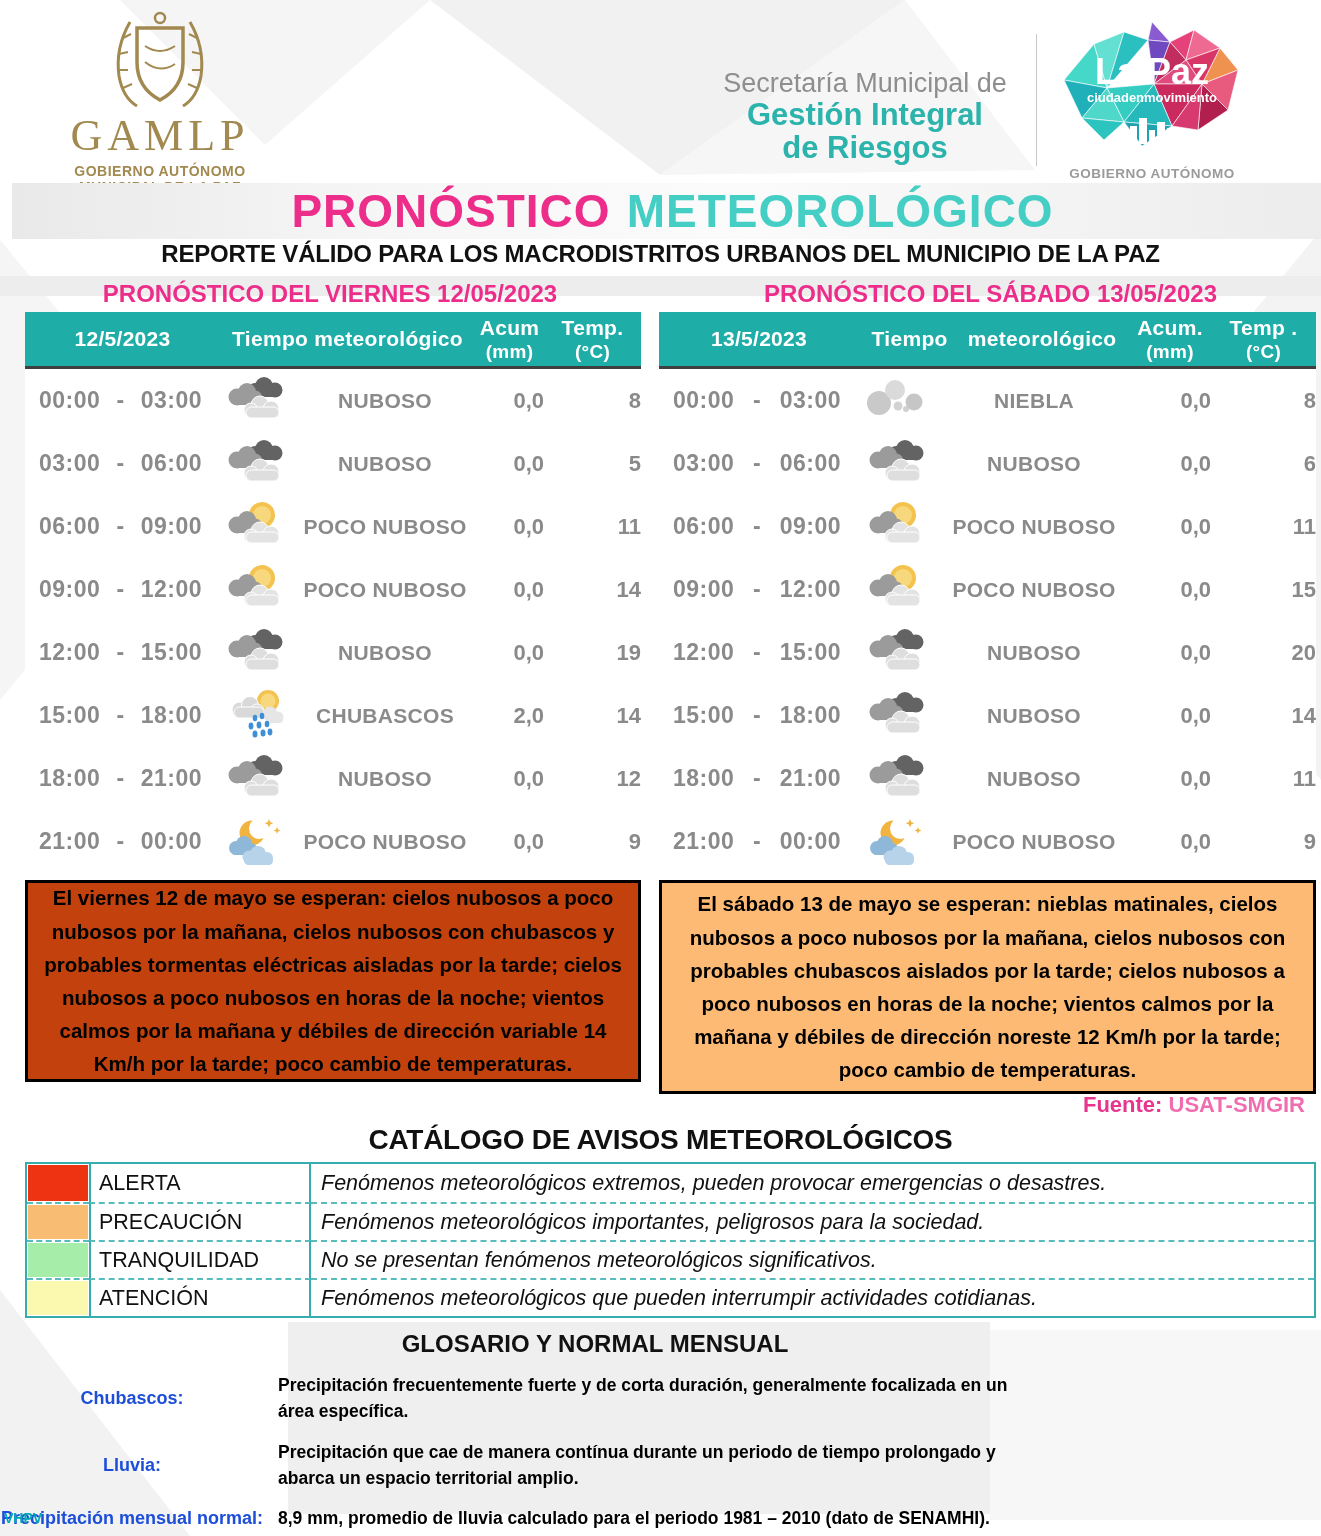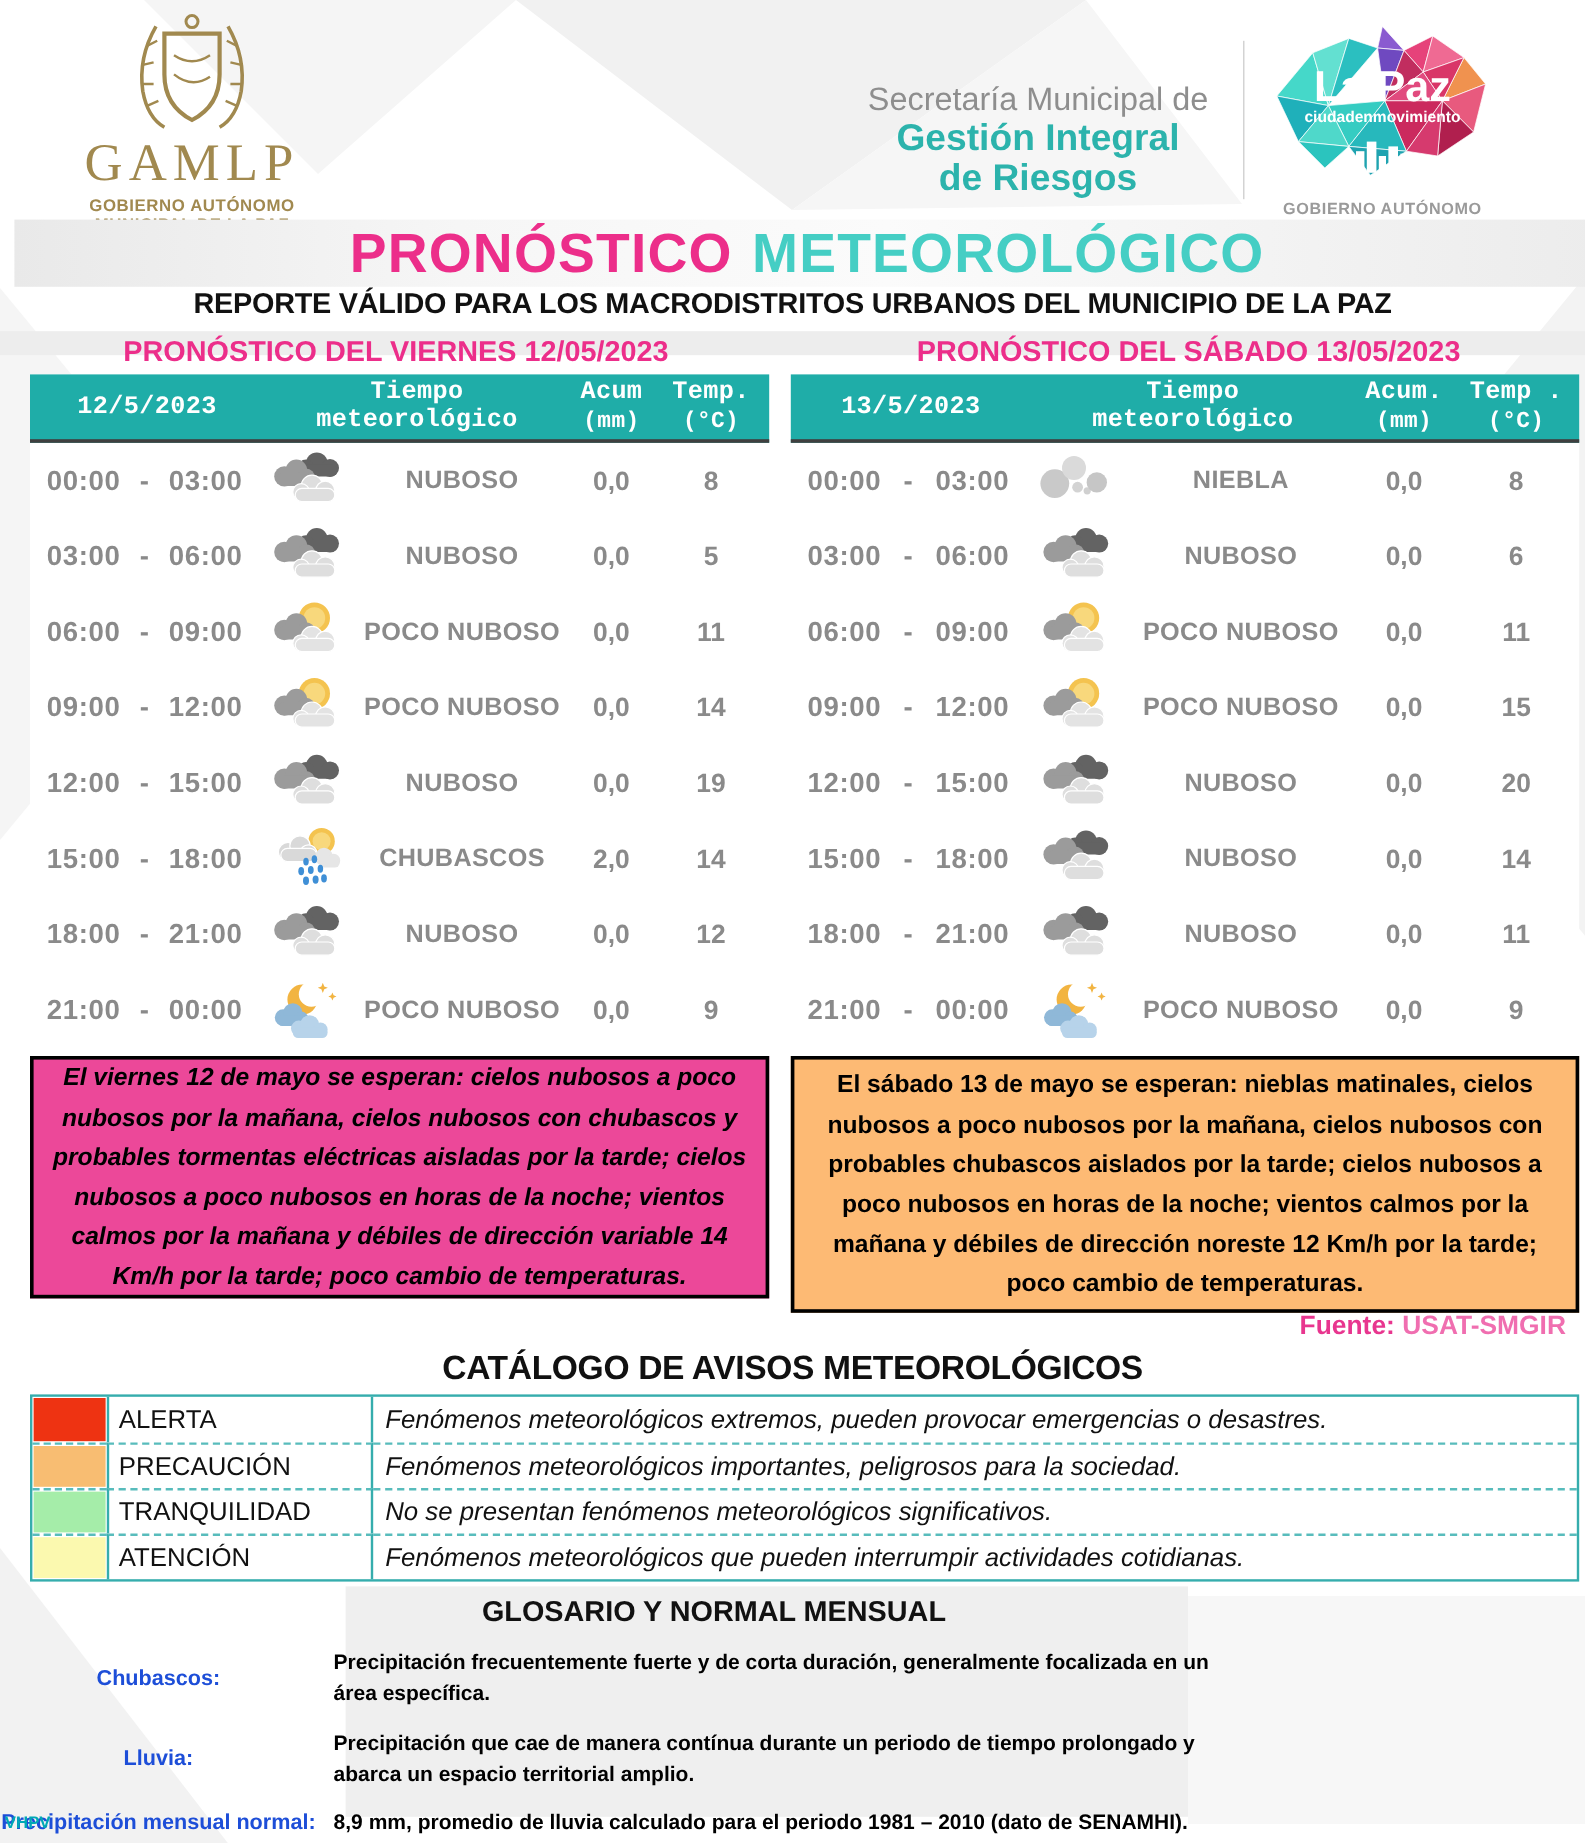--- a/index.html
+++ b/index.html
@@ -39,31 +39,31 @@
   #tbl-title-right { width:661px; }
 
   
   .ftable { top:312px; background:#fff; }
   #ftable-left  { left:25px;  width:616px; }
   #ftable-right { left:659px; width:657px; }
   .fhead { background:#1fada8; height:57px; display:grid; align-items:center;
     color:#fff; font-weight:bold; border-bottom:3px solid #3f3f3f; }
   #ftable-left  .fhead { grid-template-columns:195px 255px 69px 97px; }
   #ftable-right .fhead { grid-template-columns:200px 270px 82px 105px; }
-  .fhead .hcell { text-align:center; font-size:21px; letter-spacing:.3px;font-family:Liberation Mono, monospace; }
+  .fhead .hcell { text-align:center; font-size:21px; letter-spacing:.3px; }
   .fhead .sub { display:block; font-size:19px; margin-top:1px; }
   #ftable-right .hweather { word-spacing:14px; }
   .frow { display:grid; align-items:center; height:63px; color:#8a8a8a; font-weight:bold; }
   #ftable-left  .frow { grid-template-columns:195px 75px 180px 69px 97px; }
   #ftable-right .frow { grid-template-columns:200px 80px 190px 82px 105px; }
   .ftime { display:flex; justify-content:space-between; padding:0 18px 0 14px; font-size:23px; letter-spacing:.5px; }
   .ficon { display:flex; justify-content:center; align-items:center; }
   .ficon svg { width:74px; height:56px; }
   .fcond { text-align:center; font-size:21px; letter-spacing:.3px; }
-  .facum, .ftemp { text-align:center; font-size:22px; }
+  .facum, .ftemp { text-align:right; font-size:22px; }
 
   
   .sumbox { top:880px; border:3px solid #000; padding:12px 16px; display:flex; align-items:center; }
   #sumbox-left  { left:25px;  width:616px; height:202px; }
   #sumbox-right { left:659px; width:657px; height:214px; }
   .sumbox p { width:100%; text-align:center; font-size:20.5px; font-weight:bold; color:#000; line-height:1.62; }
   #fuente-line { top:1092px; left:0; width:1305px; text-align:right; font-size:22px; font-weight:bold; }
   #fuente-line .flabel { color:#e8368f; }
   #fuente-line .fvalue { color:#f06eb0; }
 
@@ -538,21 +538,21 @@
           <svg>
             <use href="#ic-moon-clouds"></use>
           </svg>
         </div>
       <div class="fcond">POCO NUBOSO</div>
       <div class="facum">0,0</div>
       <div class="ftemp">9</div>
     </div>
   </div>
 
-  <div class="layer sumbox" id="sumbox-left" style="background-color: #ec4899; font-style: italic;">
+  <div class="layer sumbox" id="sumbox-left" style="background-color: #c2410c;">
     <p>El viernes 12 de mayo se esperan: cielos nubosos a poco nubosos por la mañana, cielos nubosos con chubascos y probables tormentas eléctricas aisladas por la tarde; cielos nubosos a poco nubosos en horas de la noche; vientos calmos por la mañana y débiles de dirección variable 14 Km/h por la tarde; poco cambio de temperaturas.</p>
   </div>
   <div class="layer sumbox" id="sumbox-right" style="background-color: #fdba74;">
     <p>El sábado 13 de mayo se esperan: nieblas matinales, cielos nubosos a poco nubosos por la mañana, cielos nubosos con probables chubascos aislados por la tarde; cielos nubosos a poco nubosos en horas de la noche; vientos calmos por la mañana y débiles de dirección noreste 12 Km/h por la tarde; poco cambio de temperaturas.</p>
   </div>
 
   <div class="layer" id="fuente-line">
     <span class="flabel">Fuente:</span>
     <span class="fvalue">USAT-SMGIR</span>
   </div>

